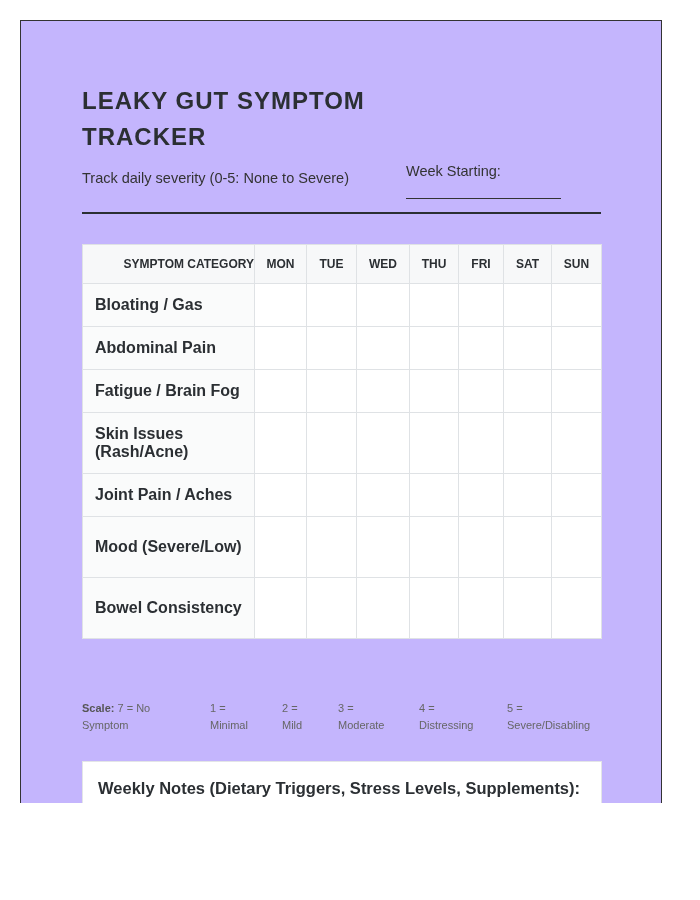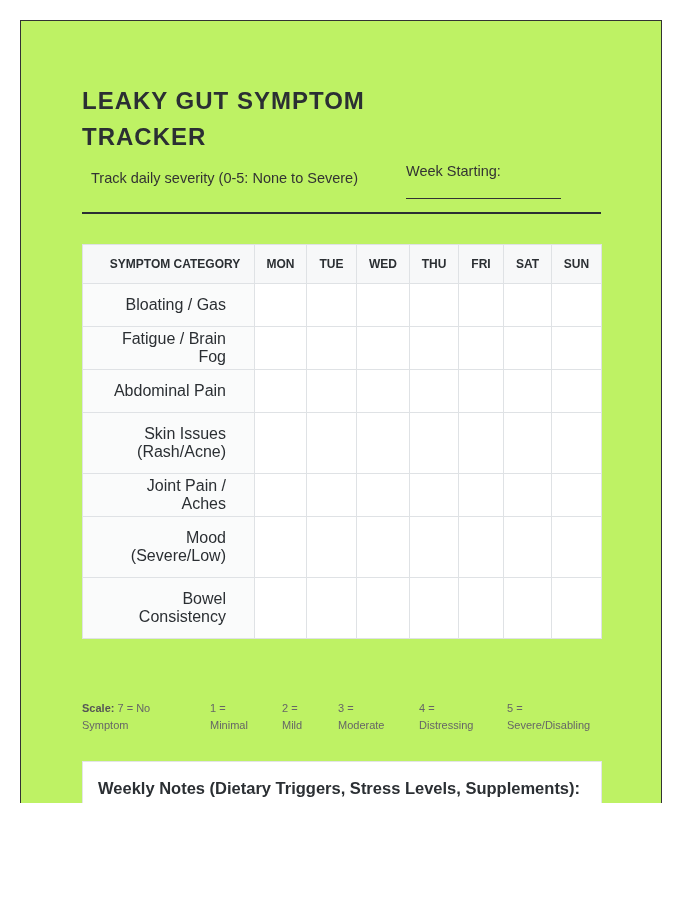--- a/index.html
+++ b/index.html
@@ -1,36 +1,36 @@
 <!DOCTYPE html>
 <html><head>
   <meta charset="utf-8">
   <style>
     html, body { margin: 0; padding: 0; background: #ffffff; }
     body { width: 700px; height: 900px; position: relative; overflow: hidden;
            font-family: "Liberation Sans", sans-serif; color: #2b2f33; }
     .page { position: absolute; left: 20px; top: 20px; width: 640px; height: 782px;
-            border: 1px solid #333; border-bottom: none; overflow: hidden; background: #bef264; }
+            border: 1px solid #333; border-bottom: none; overflow: hidden; background: #c4b5fd; }
     .title { position: absolute; left: 61px; top: 62px; width: 320px;
              font-size: 24px; font-weight: bold; letter-spacing: 1px; line-height: 36px;
              color: #2b2f33; margin: 0; }
-    .subtitle { position: absolute; left: 61px; top: 149px; font-size: 14.5px; color: #333; margin-left: 9px; }
+    .subtitle { position: absolute; left: 61px; top: 149px; font-size: 14.5px; color: #333; }
     .week { position: absolute; left: 385px; top: 142px; font-size: 14.5px; color: #333; }
     .week-line { position: absolute; left: 385px; top: 177px; width: 155px; height: 0;
                  border-bottom: 1px solid #333; }
     .rule { position: absolute; left: 61px; top: 191px; width: 519px; height: 2px; background: #2b2f33; }
 
     table.grid { position: absolute; left: 61px; top: 223px; border-collapse: collapse;
                  table-layout: fixed; width: 520px; }
     table.grid th, table.grid td { border: 1px solid #dfe2e5; padding: 0; }
     table.grid th { background: #f7f8f9; height: 38px; font-size: 12px; font-weight: bold;
                     color: #2b2f33; text-align: center; }
-    table.grid th.cat { text-align: center; padding-left: 13px; }
-    table.grid td.cat { background: #fafbfb; font-size: 16px; font-weight: normal; color: #2b2f33;
-                        padding: 0 28px; line-height: 18px; text-align: right; }
+    table.grid th.cat { text-align: right; padding-left: 13px; }
+    table.grid td.cat { background: #fafbfb; font-size: 16px; font-weight: bold; color: #2b2f33;
+                        padding: 0 12px; line-height: 18px; text-align: left; }
     table.grid td.cell { background: #fff; }
     tr.r1 td { height: 42px; }
     tr.r2 td { height: 60px; margin-top: 7px; }
 
     .scale { position: absolute; left: 61px; top: 679px; width: 520px; font-size: 11px;
              color: #666; line-height: 17px; }
     .scale span { position: absolute; top: 0; }
     .scale b { color: #555; }
 
     .notes { position: absolute; left: 61px; top: 740px; width: 518px; height: 80px;
@@ -76,31 +76,31 @@
         <td class="cat">Bloating / Gas</td>
         <td class="cell"></td>
         <td class="cell"></td>
         <td class="cell"></td>
         <td class="cell"></td>
         <td class="cell"></td>
         <td class="cell"></td>
         <td class="cell"></td>
       </tr>
       <tr class="r1">
-        <td class="cat">Fatigue / Brain Fog</td>
+        <td class="cat">Abdominal Pain</td>
         <td class="cell"></td>
         <td class="cell"></td>
         <td class="cell"></td>
         <td class="cell"></td>
         <td class="cell"></td>
         <td class="cell"></td>
         <td class="cell"></td>
       </tr>
       <tr class="r1">
-        <td class="cat">Abdominal Pain</td>
+        <td class="cat">Fatigue / Brain Fog</td>
         <td class="cell"></td>
         <td class="cell"></td>
         <td class="cell"></td>
         <td class="cell"></td>
         <td class="cell"></td>
         <td class="cell"></td>
         <td class="cell"></td>
       </tr>
       <tr class="r2">
         <td class="cat">Skin Issues (Rash/Acne)</td>

